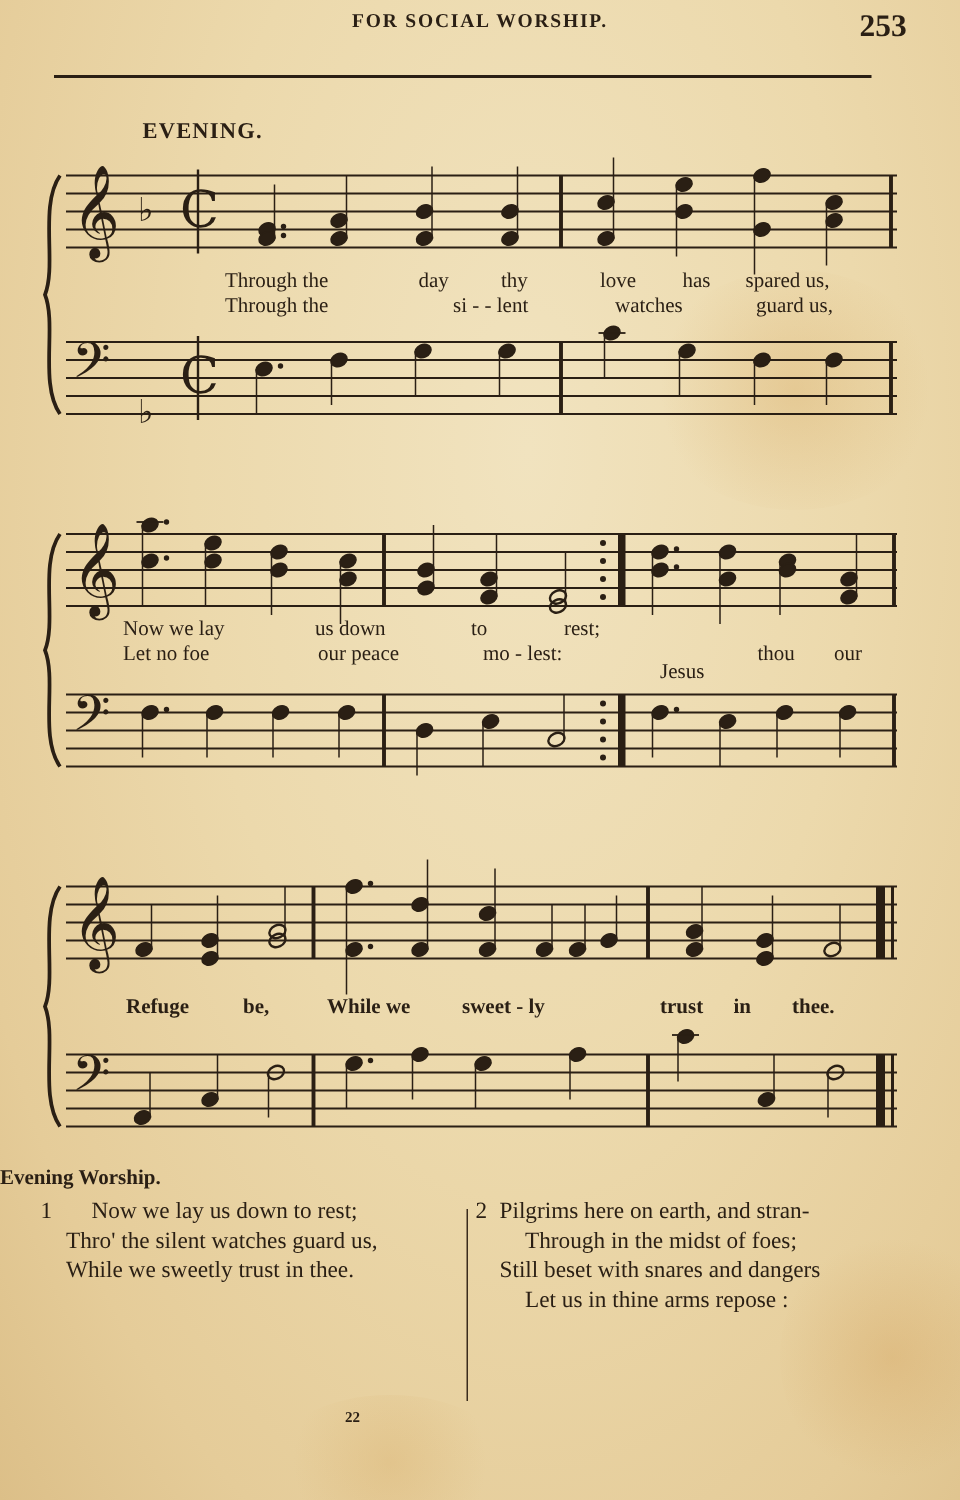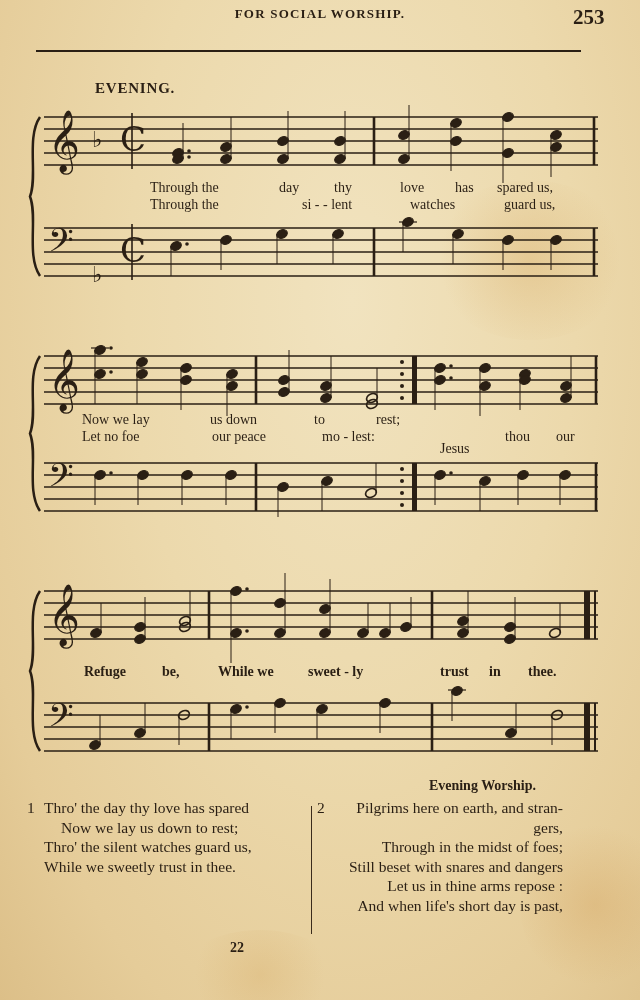--- a/index.html
+++ b/index.html
@@ -8,25 +8,25 @@
     font-family:"Liberation Serif","DejaVu Serif",serif;color:#2a1f14;}
   .stain{position:absolute;border-radius:50%;pointer-events:none;}
   .abs{position:absolute;white-space:nowrap;}
   .running-head{top:6px;left:0;width:640px;text-align:center;font-size:13px;font-weight:bold;letter-spacing:1.2px;}
   .page-num{top:5px;left:573px;font-size:21px;font-weight:bold;}
   .head-rule{top:50px;left:36px;width:545px;height:2px;background:#2a1f14;}
   .tune-title{top:80px;left:95px;font-size:15px;font-weight:bold;letter-spacing:0.8px;}
   .lyric{font-size:14px;line-height:16px;font-family:"Liberation Serif",serif;}
   .lyric.bold{font-weight:bold;}
   svg.music{position:absolute;left:0;top:0;}
-  .hymn-heading{top:778px;left:0;width:536px;text-align:right;font-size:14px;font-weight:bold;}
+  .hymn-heading{top:778px;left:0;width:536px;text-align:left;font-size:14px;font-weight:bold;}
   .verse{position:absolute;top:798px;font-size:15.5px;line-height:19.5px;}
   .verse-line{white-space:nowrap;}
   .verse-divider{position:absolute;left:311px;top:806px;width:1px;height:128px;background:#3a2b1c;}
-  .footer-sig{top:940px;left:230px;font-size:14px;font-weight:bold;}
+  .footer-sig{top:940px;left:230px;font-size:10px;font-weight:bold;}
 </style>
 </head>
 <body>
 
 <div class="stain" style="left:430px;top:180px;width:200px;height:160px;background:radial-gradient(circle,rgba(214,168,96,0.35),rgba(214,168,96,0) 70%);"></div>
 <div class="stain" style="left:520px;top:820px;width:150px;height:170px;background:radial-gradient(circle,rgba(210,160,90,0.35),rgba(210,160,90,0) 70%);"></div>
 <div class="stain" style="left:180px;top:930px;width:160px;height:90px;background:radial-gradient(circle,rgba(214,170,100,0.3),rgba(214,170,100,0) 70%);"></div>
 
 <div class="abs running-head">FOR SOCIAL WORSHIP.</div>
 <div class="abs page-num">253</div>
@@ -295,32 +295,29 @@
     <div class="abs lyric bold" style="left: 412px; top: 664px; margin-left: 28px;">trust</div>
     <div class="abs lyric bold" style="left: 489px; top: 664px;">in</div>
     <div class="abs lyric bold" style="left: 528px; top: 664px;">thee.</div>
   </div>
 
 <div class="abs hymn-heading">Evening Worship.</div>
 
 <div class="verse" style="left:27px;width:285px;">
   <span class="abs" style="left:0;top:0;">1</span>
   <div id="verse-0-lines" style="position:absolute;left:17px;top:0;">
-      <div class="verse-line" style="padding-left: 0px;">Thro' the day thy love  has spared</div>
       <div class="verse-line" style="padding-left: 17px;">Now we lay us down to rest;</div>
       <div class="verse-line" style="padding-left: 0px;">Thro' the silent watches  guard us,</div>
       <div class="verse-line" style="padding-left: 0px;">While we sweetly trust in thee.</div>
     </div>
 </div>
 <div class="verse-divider"></div>
 <div class="verse" style="left:317px;width:300px;">
   <span class="abs" style="left:0;top:0;">2</span>
-  <div id="verse-1-lines" style="position:absolute;left:32px;top:0;text-align:right;">
+  <div id="verse-1-lines" style="position:absolute;left:16px;top:0;">
       <div class="verse-line" style="padding-left: 0px;">Pilgrims here on earth,  and stran-</div>
-      <div class="verse-line" style="padding-left: 42px;">gers,</div>
       <div class="verse-line" style="padding-left: 17px;">Through in the midst of foes;</div>
       <div class="verse-line" style="padding-left: 0px;">Still beset with snares and dangers</div>
       <div class="verse-line" style="padding-left: 17px;">Let us in thine arms repose :</div>
-      <div class="verse-line" style="padding-left: 0px;">And when life's short day is past,</div>
     </div>
 </div>
 
 <div class="abs footer-sig">22</div>
 
 </body></html>

